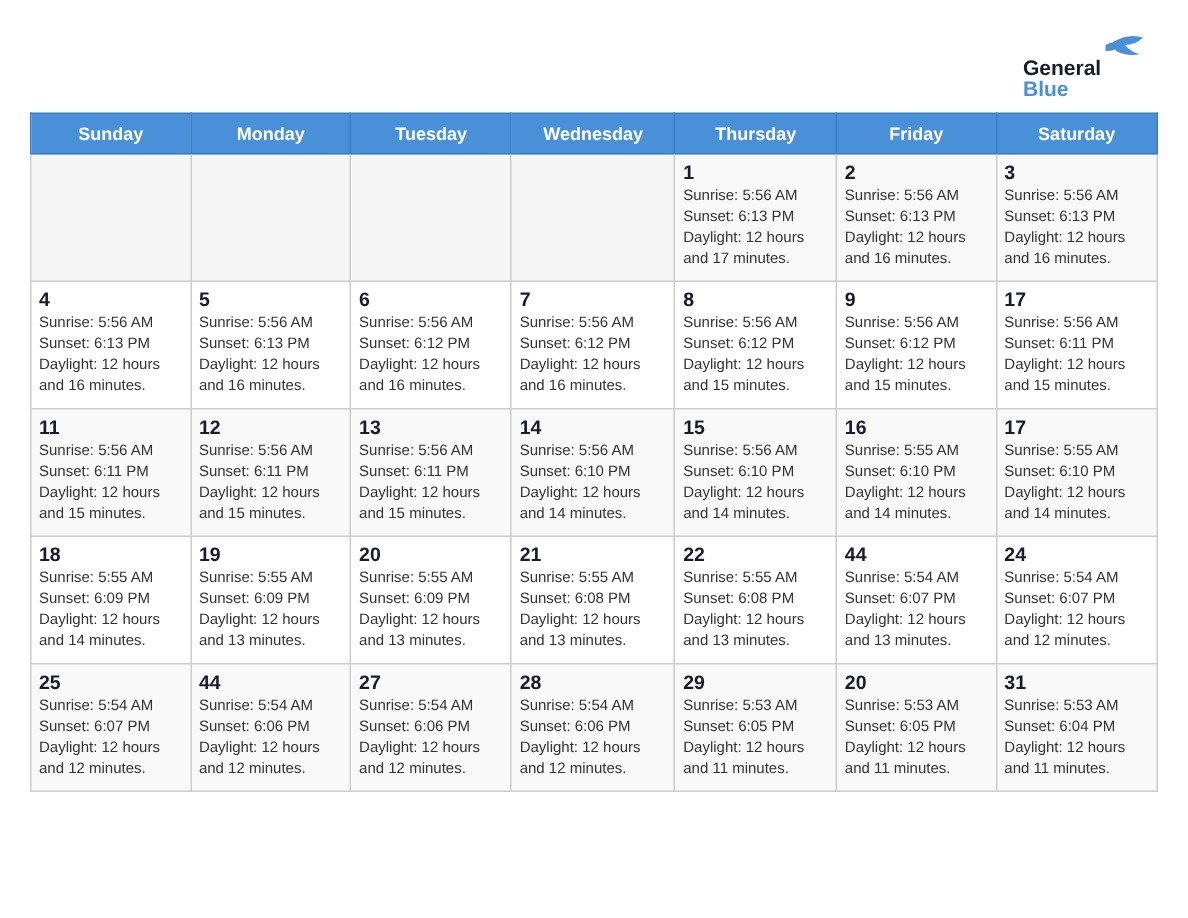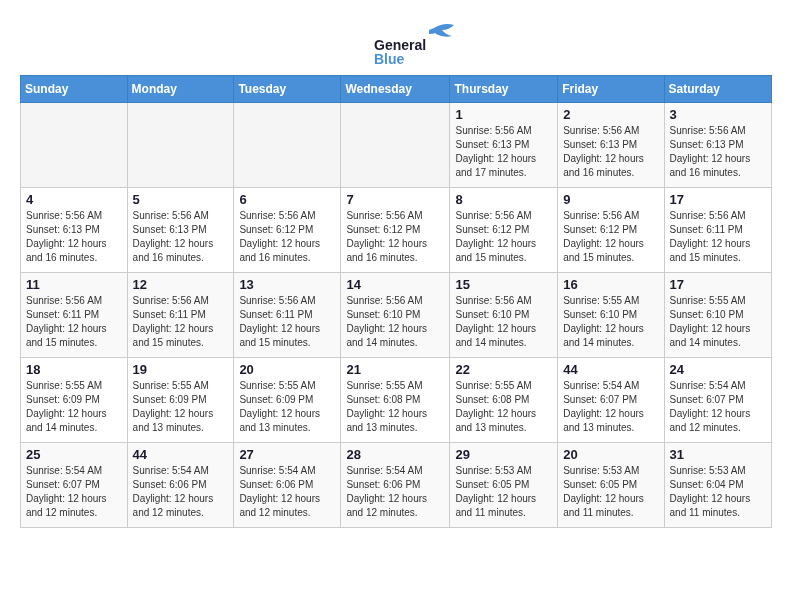--- a/index.html
+++ b/index.html
@@ -5,21 +5,21 @@
     * { box-sizing: border-box; margin: 0; padding: 0; }
     body {
       font-family: Arial, sans-serif;
       background: #fff;
       width: 792px;
       min-height: 612px;
       padding: 20px;
     }
     .header {
       display: flex;
-      justify-content: center;
+      justify-content: flex-end;
       align-items: flex-start;
       margin-bottom: 10px;
       margin-left: 46px;
     }
     .logo {
       display: flex;
       flex-direction: column;
       align-items: flex-start;
     }
     .title-section {
@@ -38,21 +38,21 @@
     }
     table {
       width: 100%;
       border-collapse: collapse;
       font-size: 11px;
     }
     thead th {
       background: #4a90d9;
       color: #fff;
       padding: 6px 4px;
-      text-align: left;
+      text-align: center;
       font-size: 12px;
       font-weight: bold;
       border: 1px solid #3a7fc1;
     }
     tbody td {
       border: 1px solid #ccc;
       vertical-align: top;
       padding: 4px 5px;
       width: 113px;
       height: 85px;

